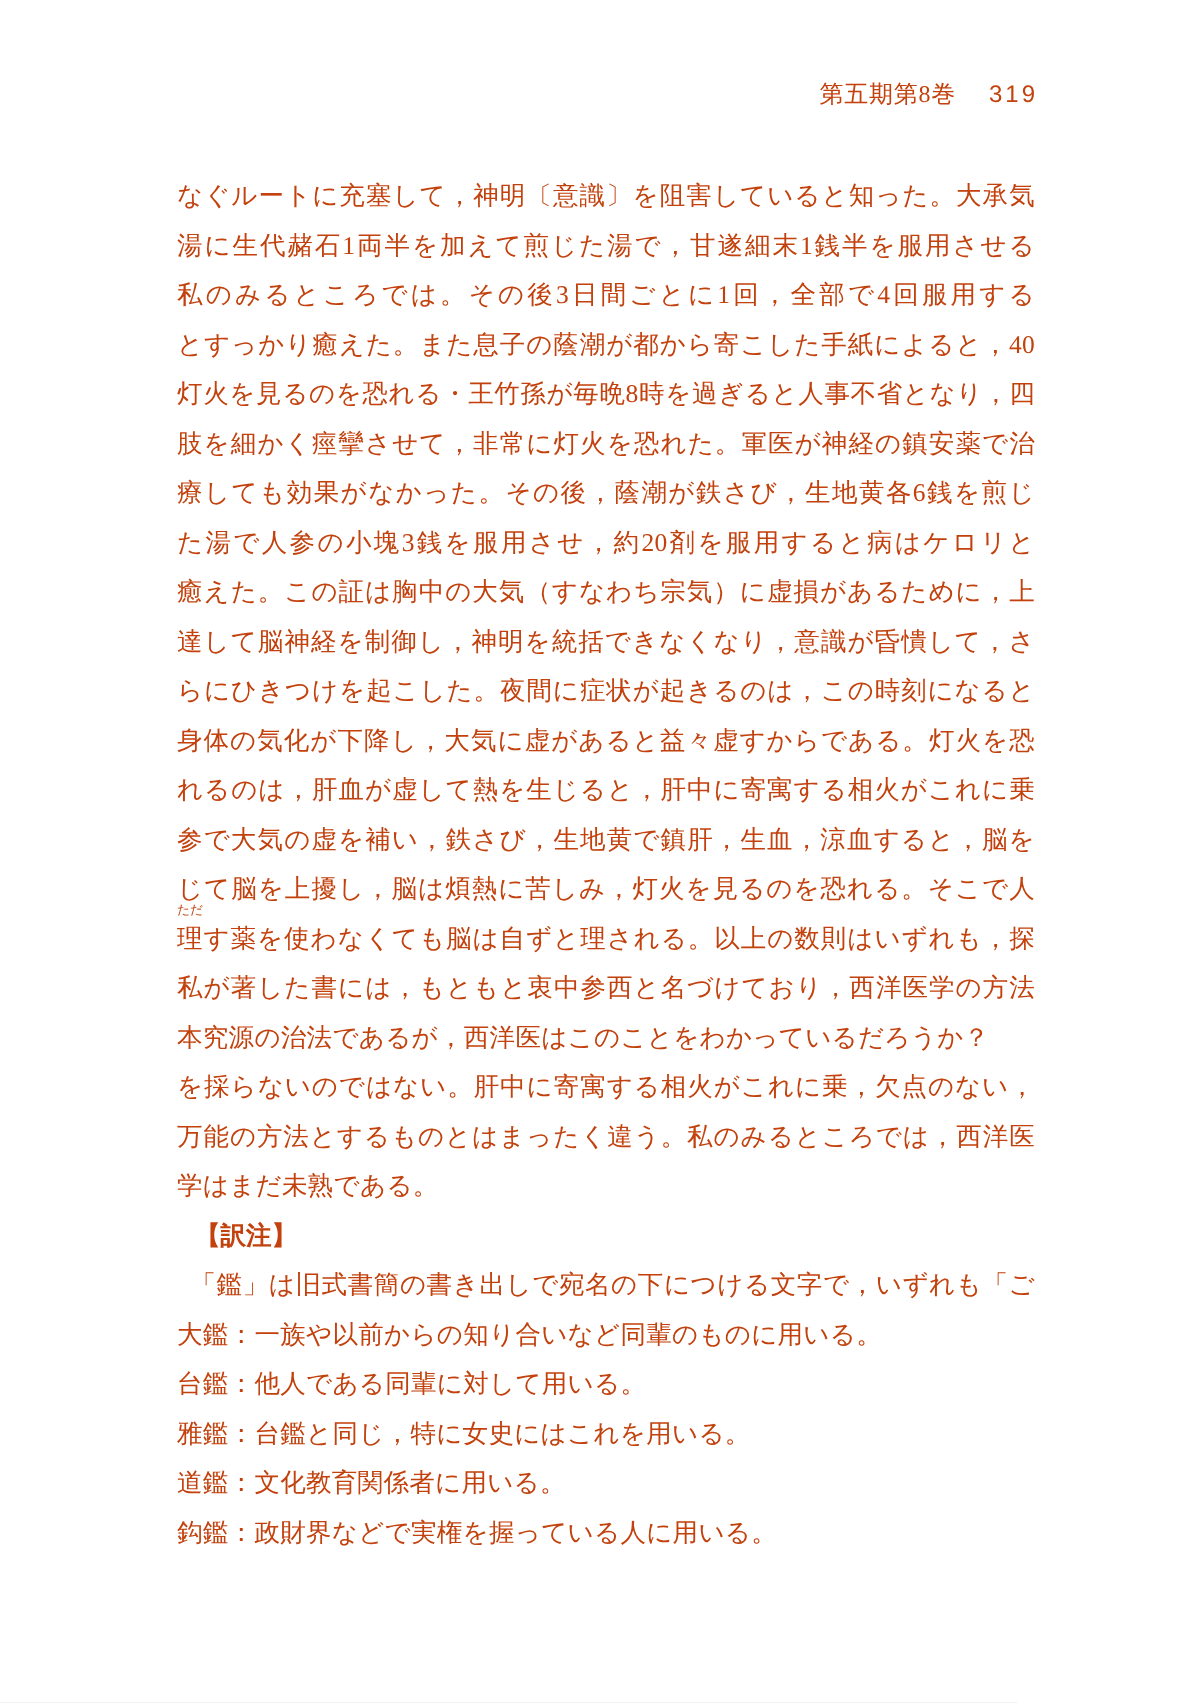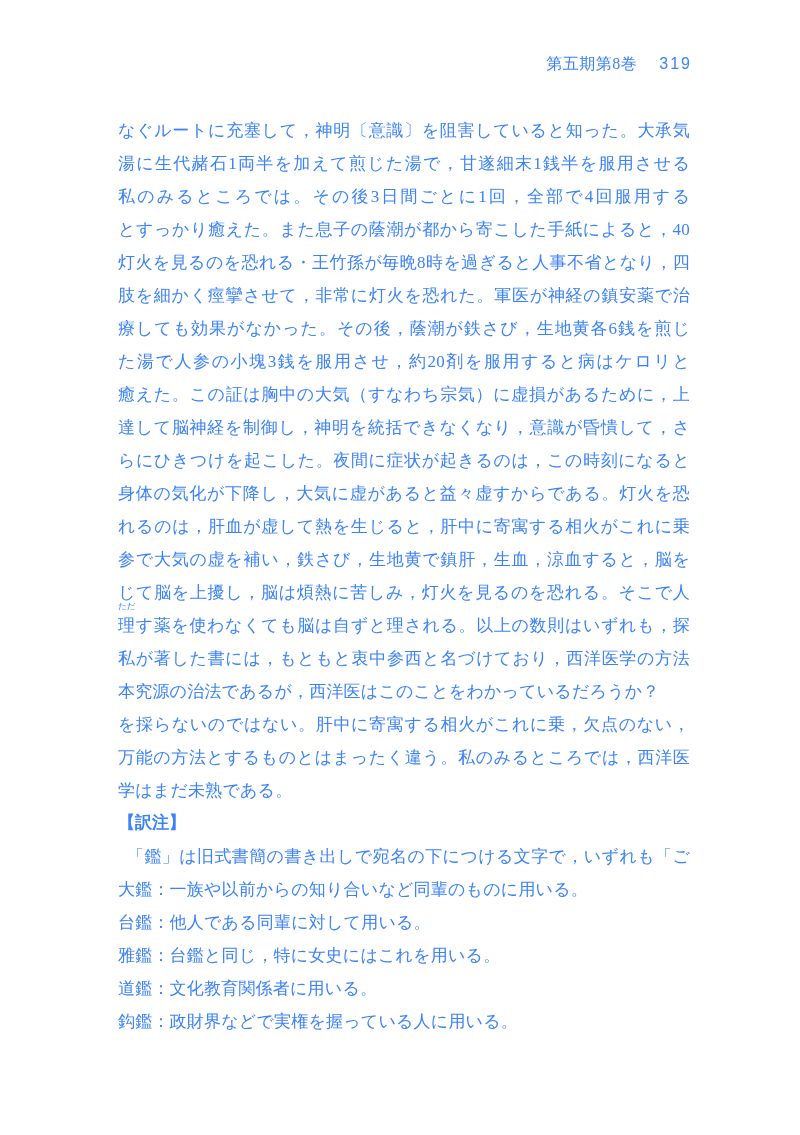--- a/index.html
+++ b/index.html
@@ -7,21 +7,21 @@
     padding: 0;
     background: #e8e8e8;
   }
   .page {
     position: relative;
     width: 800px;
     height: 1135px;
     margin: 0 auto;
     background: #ffffff;
     font-family: "Liberation Serif", "DejaVu Serif", serif;
-    color: #3b82f6;
+    color: #c2410c;
     overflow: hidden;
   }
   .running-head {
     position: absolute;
     top: 54px;
     right: 108px;
     font-size: 16px;
     line-height: 20px;
     letter-spacing: 0.5px;
     white-space: nowrap;
@@ -48,23 +48,24 @@
   .tline.fill {
     white-space: normal;
     text-align: justify;
     text-align-last: justify;
     text-justify: inter-character;
   }
   .tline.indent-half {
     padding-left: 9px;
   }
   .note-heading {
-    font-family: Liberation Mono, monospace;
+    font-family: Liberation Serif, serif;
     font-weight: bold;
     letter-spacing: 0;
+    margin-left: 12px;
   }
   .ruby-wrap {
     position: relative;
     display: inline-block;
   }
   .ruby-rt {
     position: absolute;
     top: -7px;
     left: 0;
     width: 100%;

